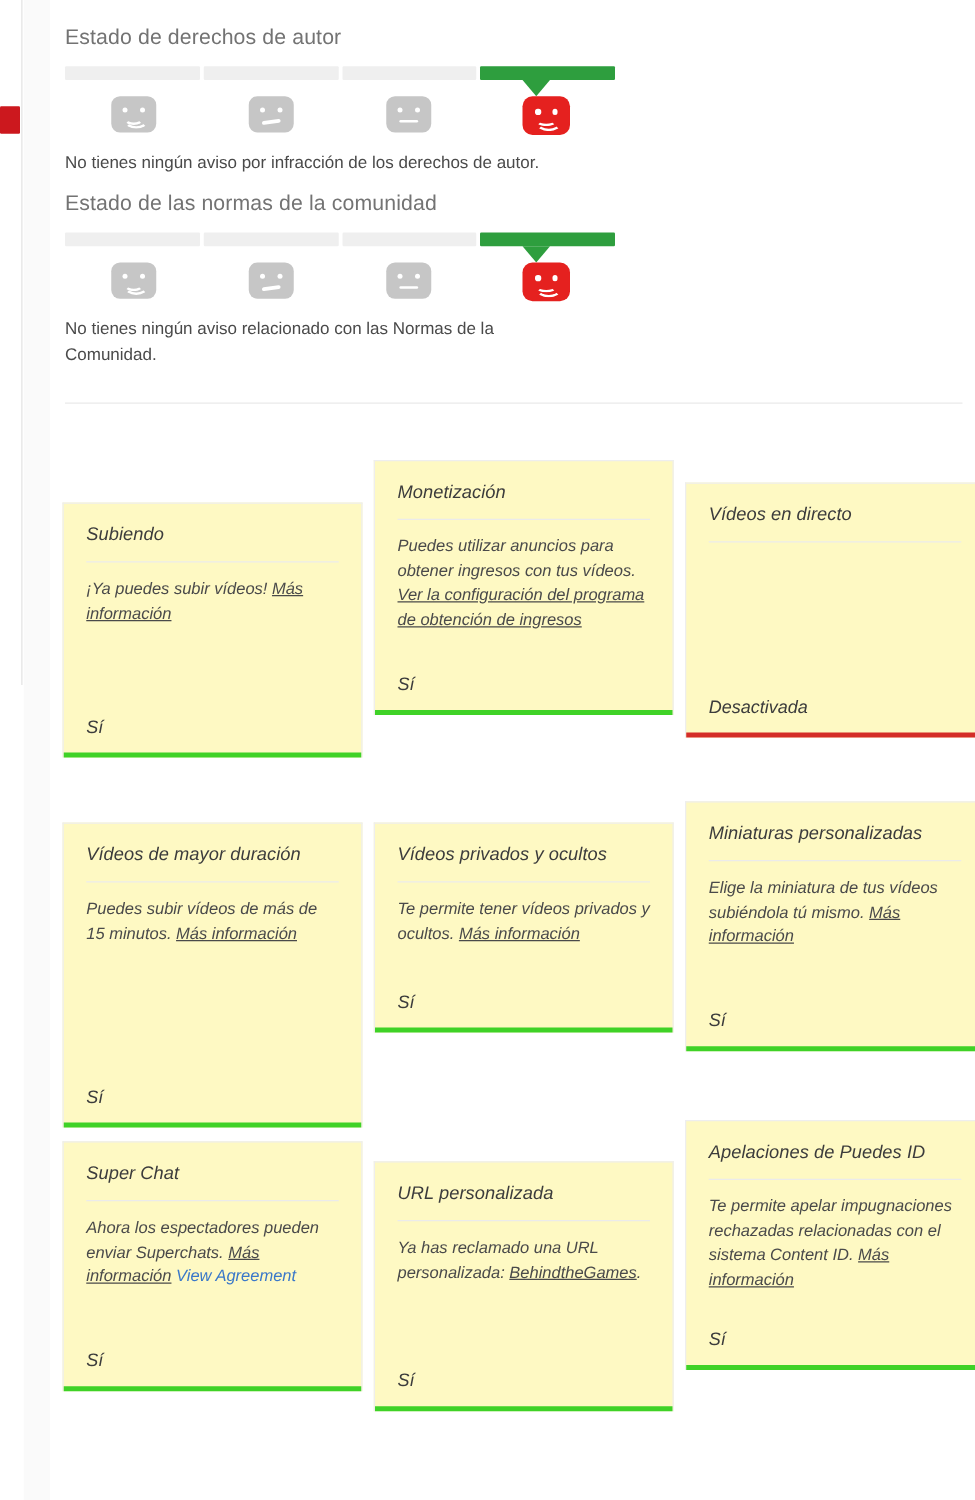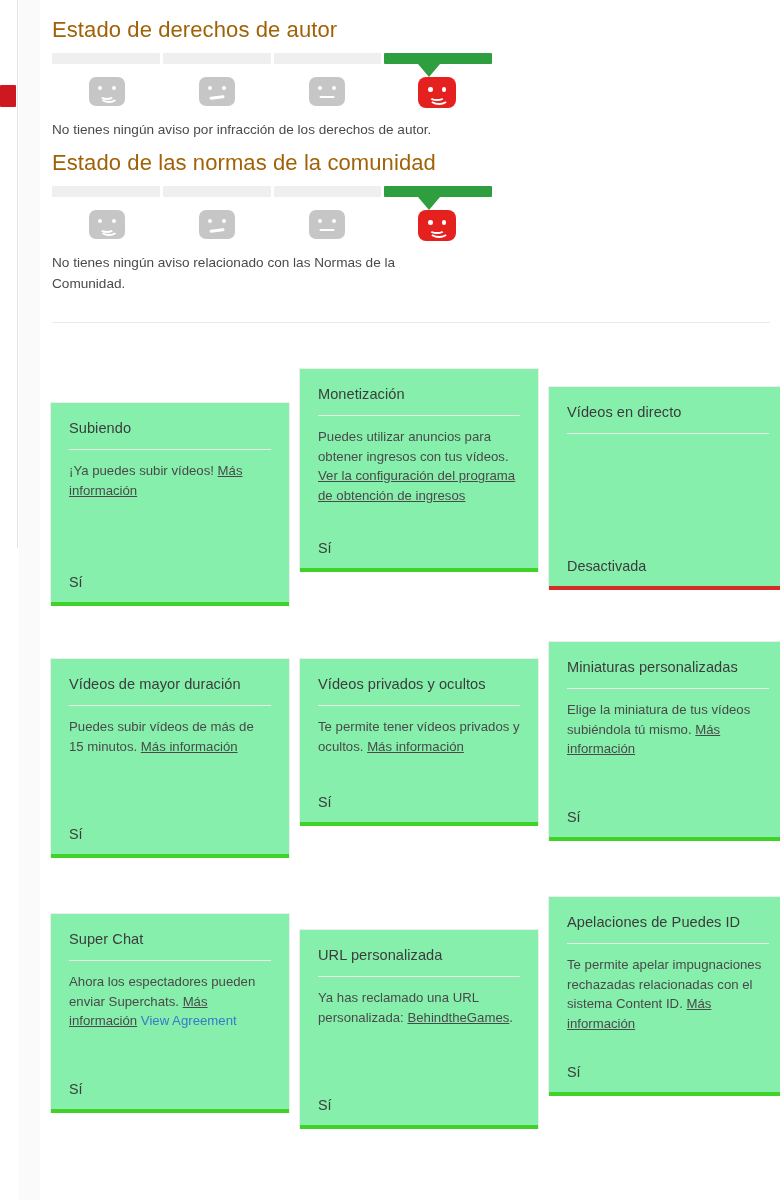--- a/index.html
+++ b/index.html
@@ -22,21 +22,21 @@
   
   .content { position: absolute; left: 40px; top: 0; width: 740px; height: 1200px;
              background: #ffffff; }
 
   
   .status-section { position: absolute; left: 12px; width: 452px; }
   #copyright-section { top: 18px; }
   #community-section { top: 151px; }
 
   .status-title {
-    font-size: 22px; color: #a16207; font-weight: 400;
+    font-size: 17px; color: #737373; font-weight: 400;
     letter-spacing: .1px; line-height: 24px; margin-bottom: 11px;
   }
   .gauge { position: relative; width: 440px; height: 62px; }
   .gauge-bars { display: flex; gap: 3px; width: 440px; }
   .gauge-seg { height: 11px; flex: 1; background: #efefef; border-radius: 1px; }
   .gauge-seg.active { background: #2e9e3e; }
   .gauge-pointer {
     position: absolute; top: 11px; right: 52px;
     width: 0; height: 0;
     border-left: 11px solid transparent;
@@ -82,23 +82,24 @@
   .status-desc {
     font-size: 13.6px; color: #4a4a4a; line-height: 21px;
     width: 390px; margin-top: 4px;
   }
 
   .divider { position: absolute; left: 12px; top: 322px; width: 718px; height: 1px; background: #eaeaea; }
 
   
   .card {
     position: absolute;
-    background: #86efac;
+    background: #fef9c3;
     border: 1px solid #eeeeee;
     border-bottom: none;
+    font-style: italic;
   }
   .card-inner { padding: 16px 18px 0 18px; height: calc(100% - 4px); position: relative; }
   .card-title {
     font-size: 14.6px; color: #3c3c3c; font-weight: 400;
     padding-bottom: 11px; border-bottom: 1px solid #ebebeb;
     line-height: 19px; letter-spacing: .05px;
   }
   .card-desc {
     font-size: 13.2px; color: #4a4a4a; line-height: 19.5px;
     padding-top: 11px;
@@ -238,21 +239,21 @@
     </div>
 
     <div class="card col3" id="card-2" style="top:386px;height:204px;">
       <div class="card-inner">
         <div class="card-title">Vídeos en directo</div>
         <div class="card-state">Desactivada</div>
       </div>
       <div class="card-bar off" style="background: rgb(212, 45, 40);"></div>
     </div>
 
-    <div class="card col1" id="card-3" style="top:658px;height:200px;">
+    <div class="card col1" id="card-3" style="top:658px;height:244px;">
       <div class="card-inner">
         <div class="card-title">Vídeos de mayor duración</div>
         <div class="card-desc">Puedes subir vídeos de más de 15 minutos. <a class="ul">Más información</a></div>
         <div class="card-state">Sí</div>
       </div>
       <div class="card-bar" style="background: rgb(63, 210, 39);"></div>
     </div>
 
     <div class="card col2" id="card-4" style="top:658px;height:168px;">
       <div class="card-inner">

